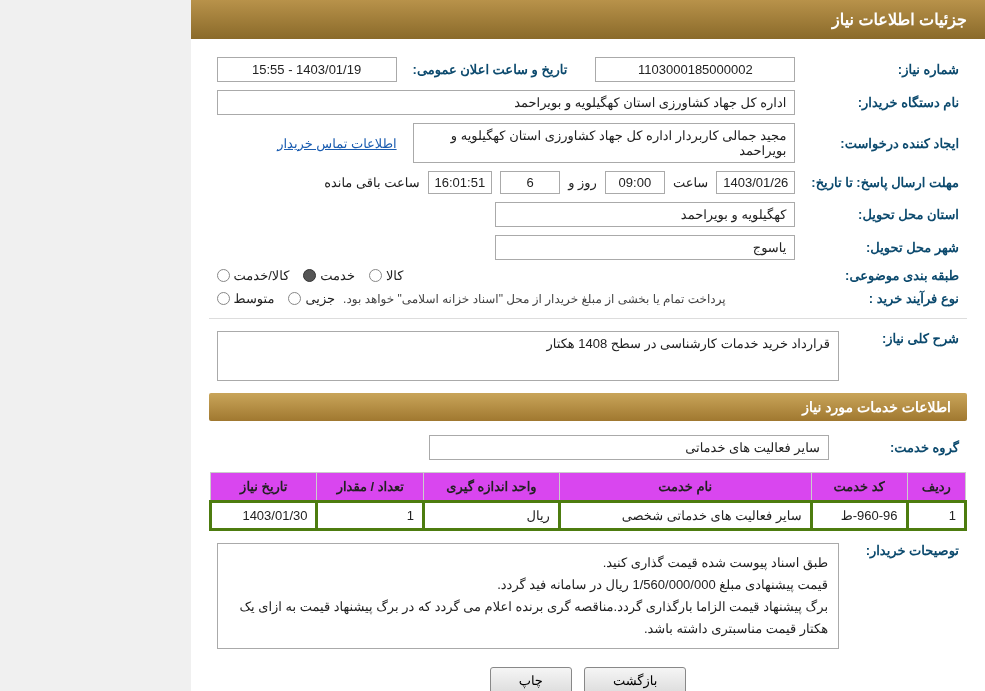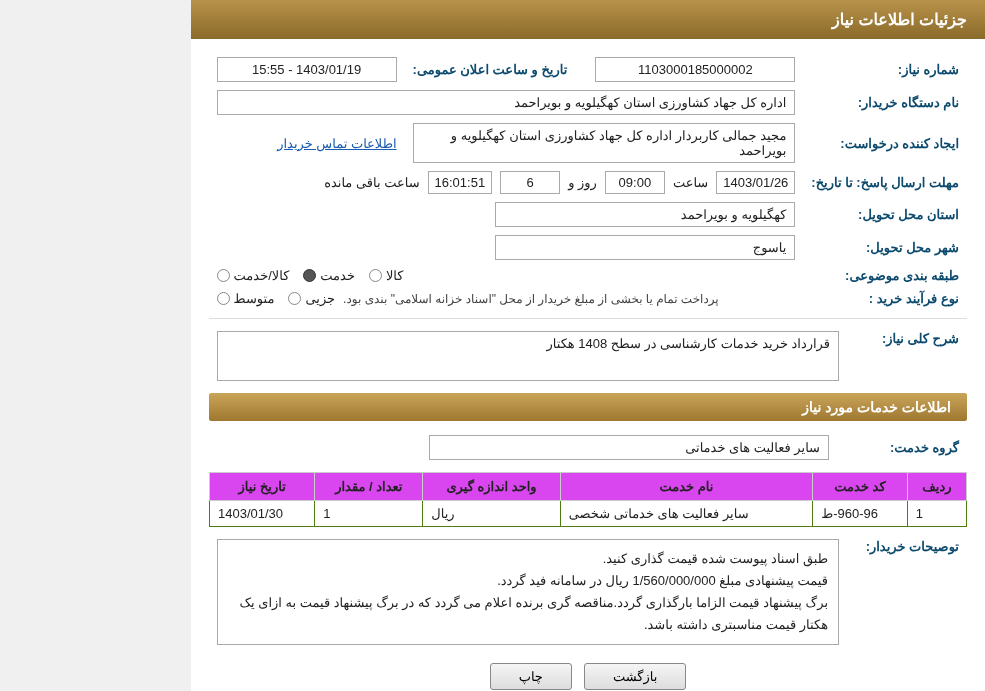--- a/index.html
+++ b/index.html
@@ -109,23 +109,23 @@
       margin-bottom: 8px;
     }
     .services-table th {
       background: #d946ef;
       border: 1px solid #ccc;
       padding: 6px 8px;
       text-align: center;
       font-weight: bold;
     }
     .services-table td {
-      border: 1px solid #4d7c0f;
+      border: 3px solid #4d7c0f;
       padding: 5px 8px;
-      text-align: left;
+      text-align: right;
     }
     .services-table tr:nth-child(even) td {
       background: #f9f9f9;
     }
     .description-box {
       border: 1px solid #aaa;
       background: #fff;
       padding: 8px 10px;
       line-height: 1.7;
       min-height: 80px;
@@ -252,21 +252,21 @@
             <div class="radio-group" style="flex-direction:row-reverse;">
               <div class="radio-item">
                 <span>متوسط</span>
                 <span class="radio-circle"></span>
               </div>
               <div class="radio-item">
                 <span>جزیی</span>
                 <span class="radio-circle"></span>
               </div>
             </div>
-            <span style="color:#444; font-size:12px;">پرداخت تمام یا بخشی از مبلغ خریدار از محل "اسناد خزانه اسلامی" بندی بود.</span>
+            <span style="color:#444; font-size:12px;">پرداخت تمام یا بخشی از مبلغ خریدار از محل "اسناد خزانه اسلامی" خواهد بود.</span>
           </div>
         </td>
       </tr>
     </tbody>
       </table>
 
     <hr class="divider">
 
     <table class="info-table">
       <tbody>

